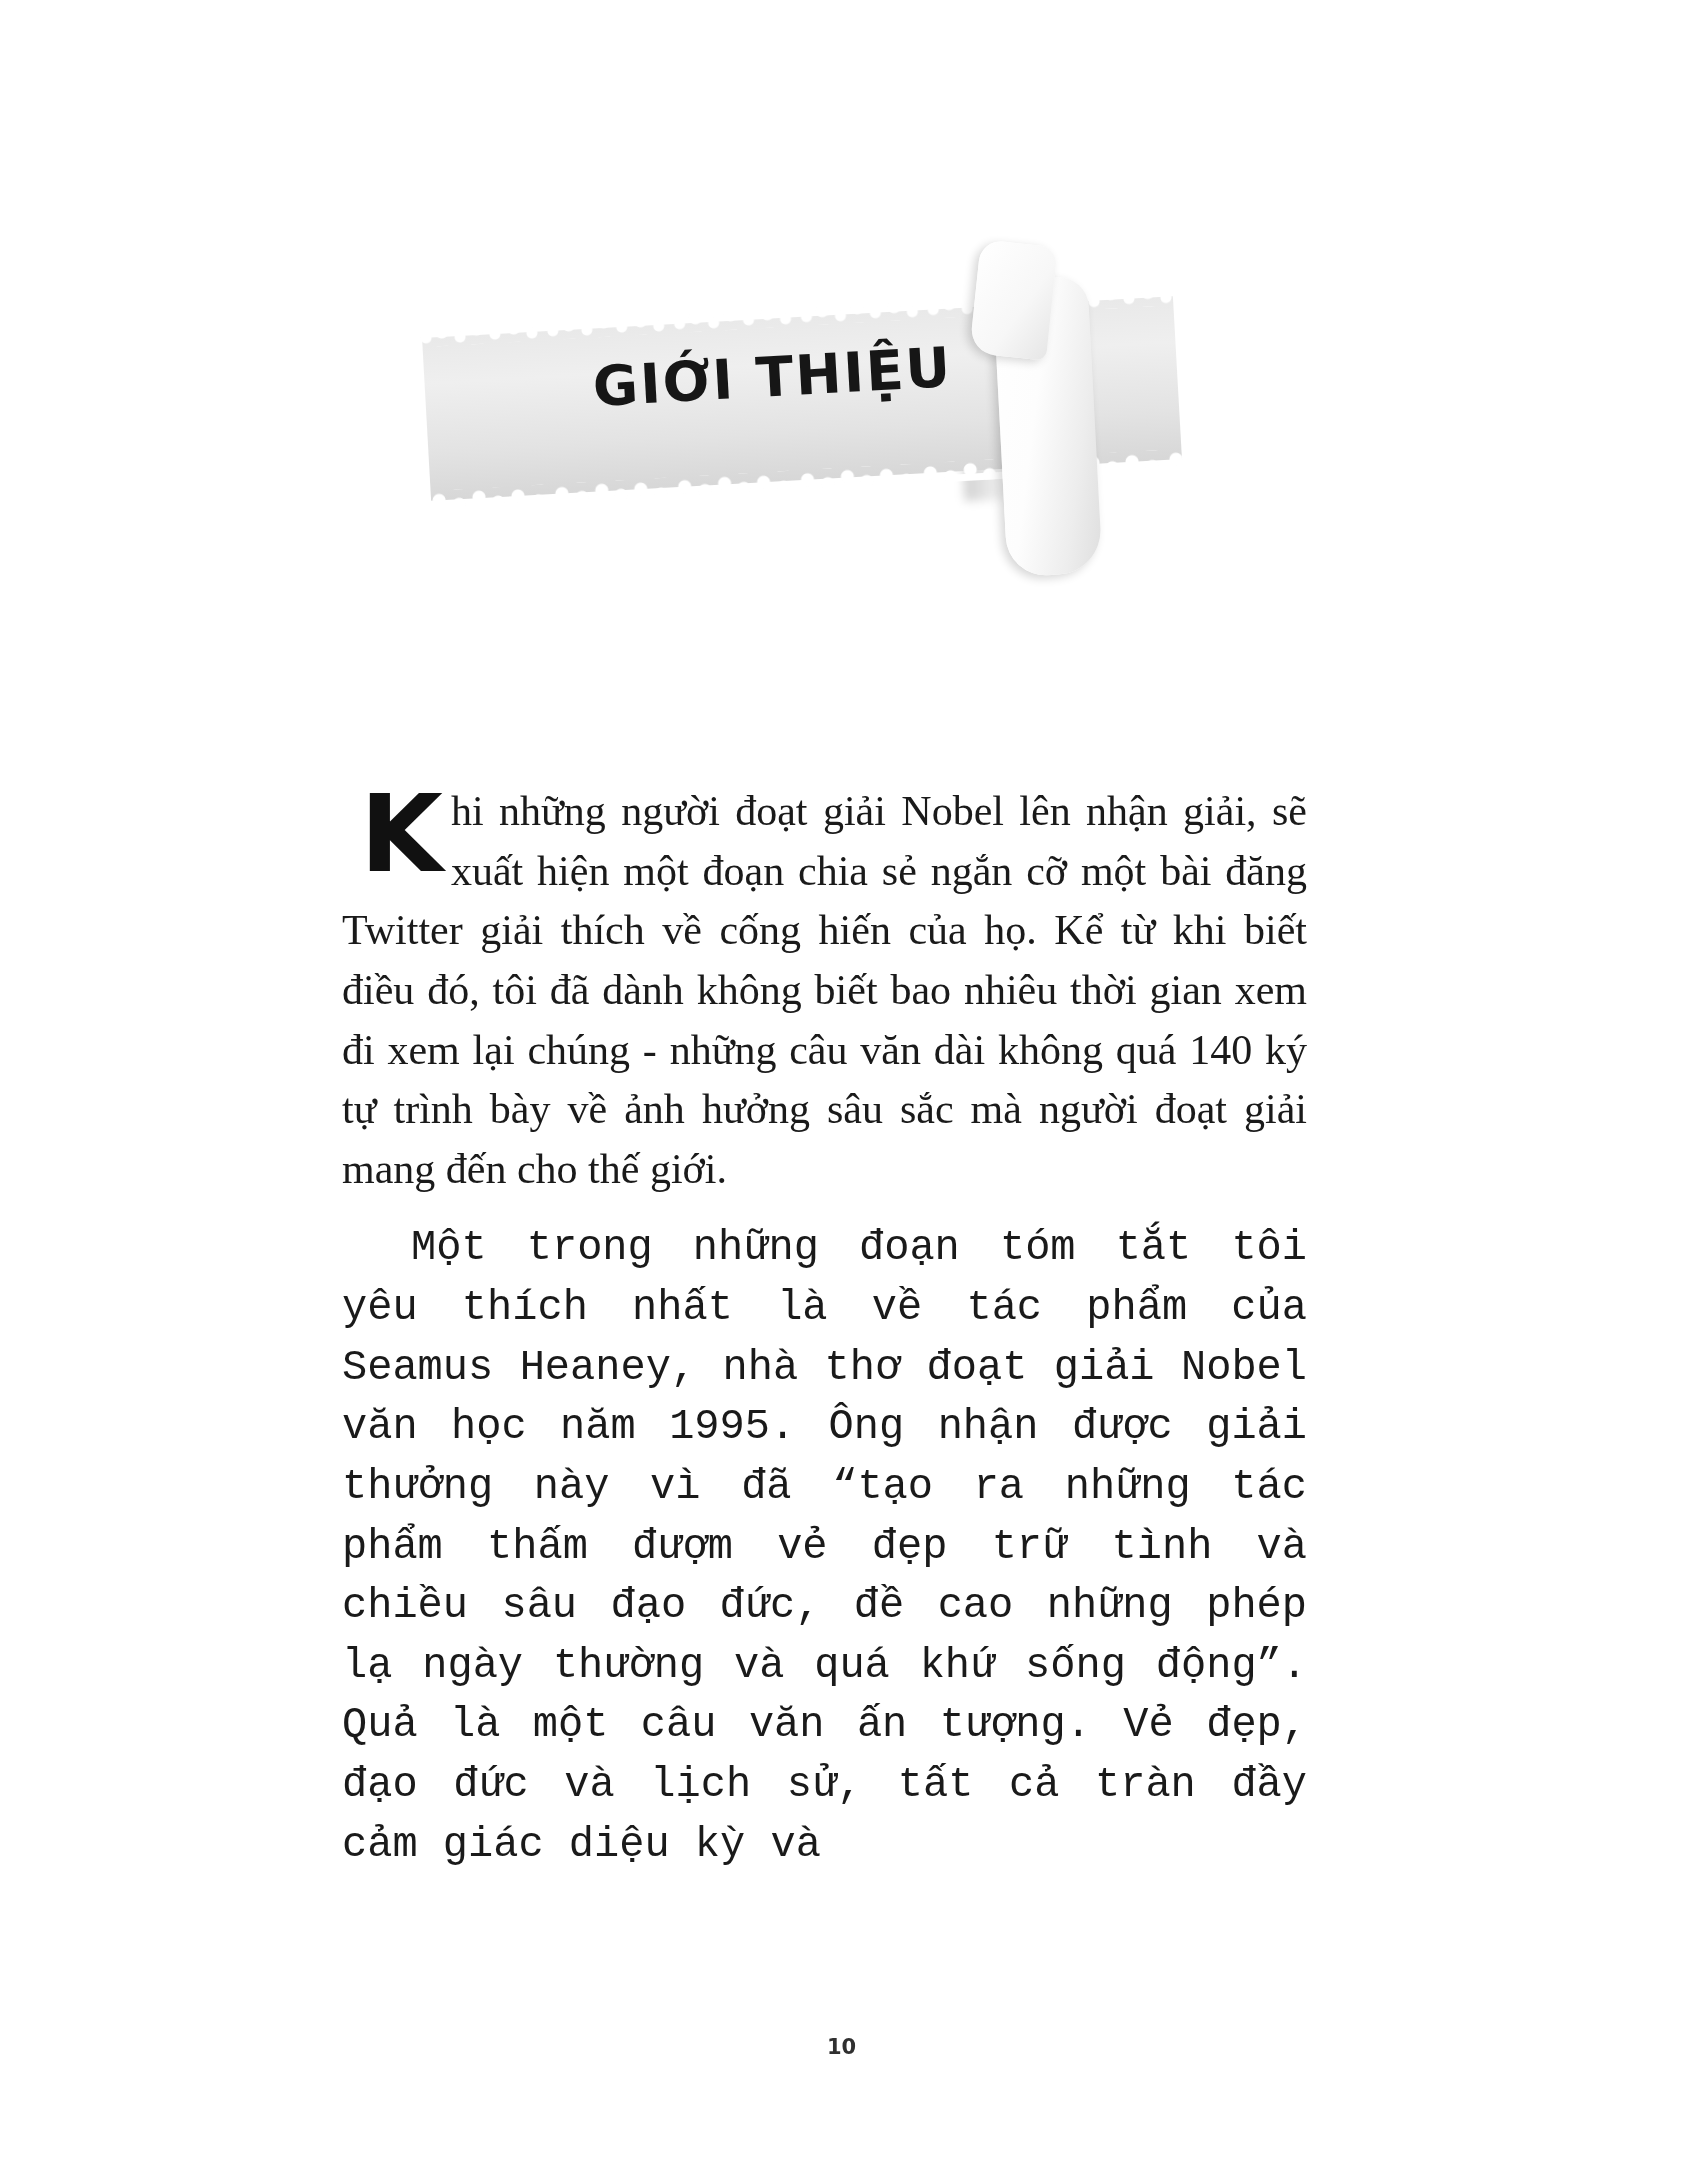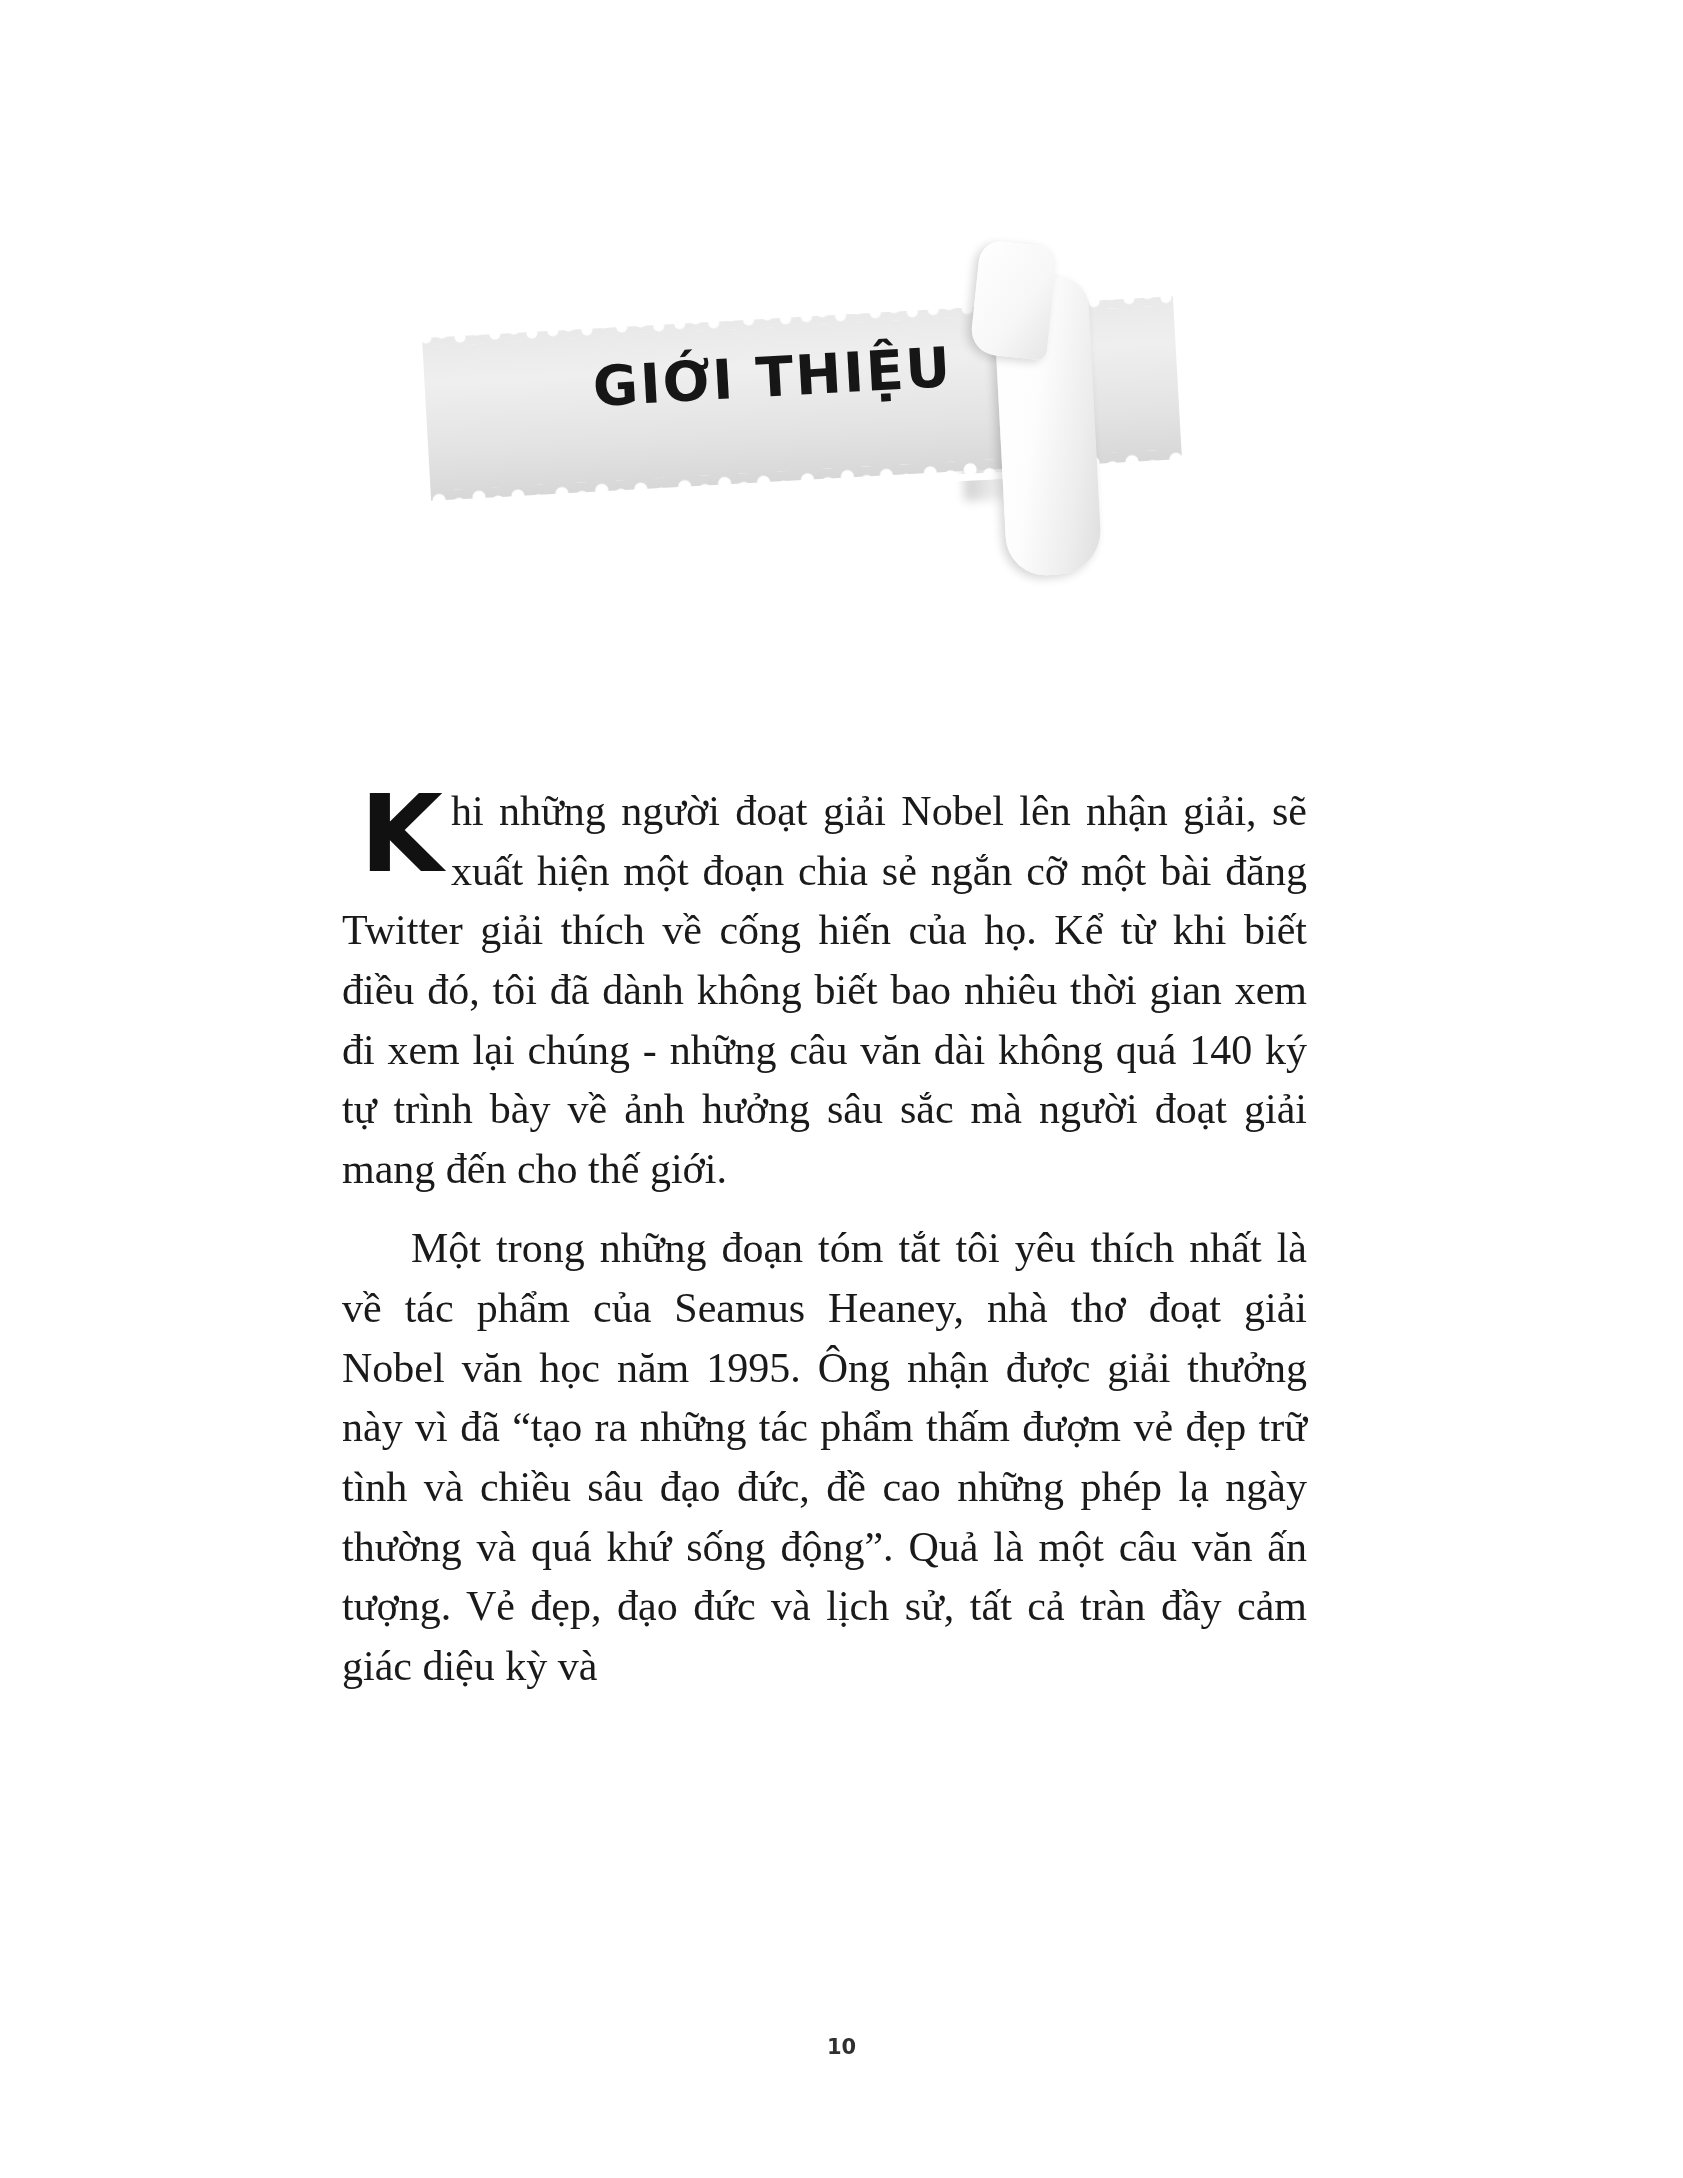--- a/index.html
+++ b/index.html
@@ -141,20 +141,21 @@
     font-size: 42px;
     line-height: 1.42;
     color: #1a1a1a;
     text-align: justify;
     text-justify: inter-word;
     margin: 0 0 20px 0;
     hyphens: none;
   }
   .para.indent {
     text-indent: 69px;
+    font-family: Liberation Mono, monospace;
   }
 
   .dropcap-para {
     position: relative;
     min-height: 119px;
   }
   .dropcap {
     float: left;
     font-family: "DejaVu Sans", sans-serif;
     font-weight: 700;

